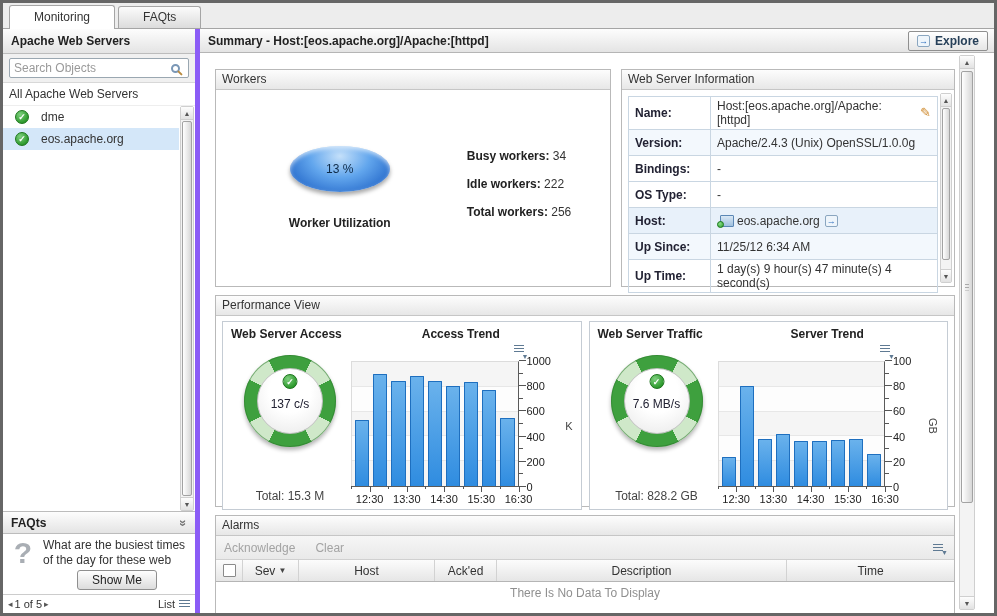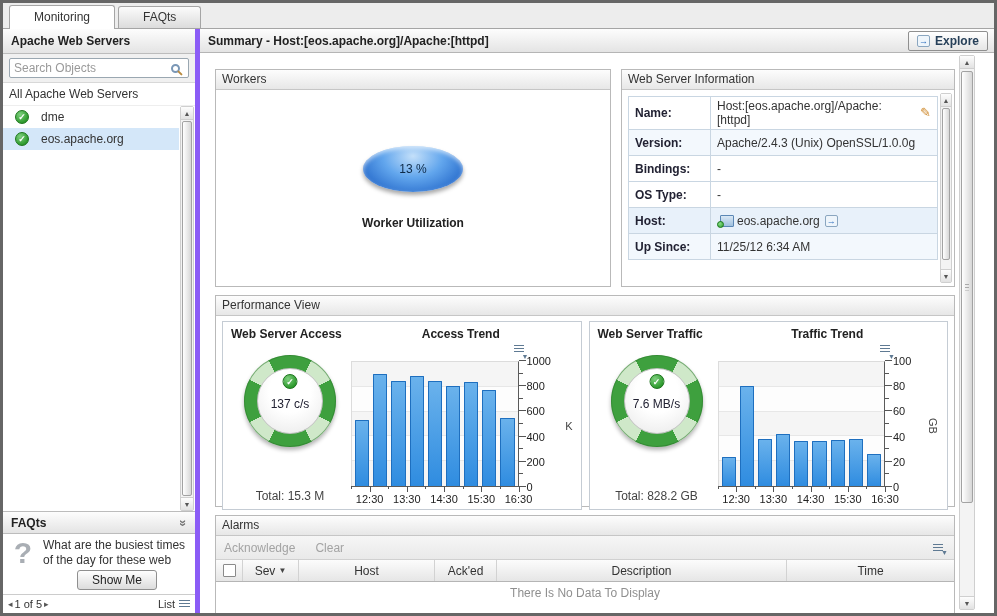--- a/index.html
+++ b/index.html
@@ -239,20 +239,25 @@
 
           <div class="panel workers-panel">
             <div class="panel-header">Workers</div>
             <div class="workers-body">
               <div class="gauge-eli-wrap">
                 <div class="ellipse">
                   <span>13 %</span>
                 </div>
                 <div class="eli-label">Worker Utilization</div>
               </div>
+              <div id="worker-stats">
+                  <div class="stat-line"><b>Busy workers:</b><span> 34</span></div>
+                  <div class="stat-line"><b>Idle workers:</b><span> 222</span></div>
+                  <div class="stat-line"><b>Total workers:</b><span> 256</span></div>
+                </div>
             </div>
           </div>
 
           <div class="panel info-panel">
             <div class="panel-header">Web Server Information</div>
             <div class="info-body">
               <table class="info-table">
                   <tbody id="info-table">
                     <tr>
                       <td class="lbl">Name:</td>
@@ -297,20 +302,28 @@
                           <span>eos.apache.org</span>
                           <span class="goto-ic">→</span>
                         </div>
                       </td>
                     </tr>
                     <tr>
                       <td class="lbl">Up Since:</td>
                       <td>
                         <div class="val-flex">
                           <span>11/25/12 6:34 AM</span>
+                        </div>
+                      </td>
+                    </tr>
+                    <tr>
+                      <td class="lbl">Up Time:</td>
+                      <td>
+                        <div class="val-flex">
+                          <span>1 day(s) 9 hour(s) 47 minute(s) 4 second(s)</span>
                         </div>
                       </td>
                     </tr>
                   </tbody>
                 </table>
             </div>
             <div class="vscroll info-scroll" style="width:12px;">
               <div class="btn up">▲</div>
               <div class="thumb" style="top:14px; bottom:22px;"></div>
               <div class="btn down">▼</div>
@@ -398,21 +411,21 @@
                       <span class="lines"></span>
                       <span class="arr">▼</span>
                     </div>
                   </div>
               </div>
             </div>
 
             <div class="perf-group">
               <div class="pg-titles">
                 <div class="pg-left-title">Web Server Traffic</div>
-                <div class="pg-chart-title">Traffic Trend</div>
+                <div class="pg-chart-title">Server Trend</div>
               </div>
               <div class="pg-content">
                 <div class="gauge-col">
                   <div class="ring">
                     <span class="badge">✓</span>
                     <span class="rval">7.6 MB/s</span>
                   </div>
                   <div class="total-line">Total: 828.2 GB</div>
                 </div>
                 <div class="chart-col" id="chart-1">

